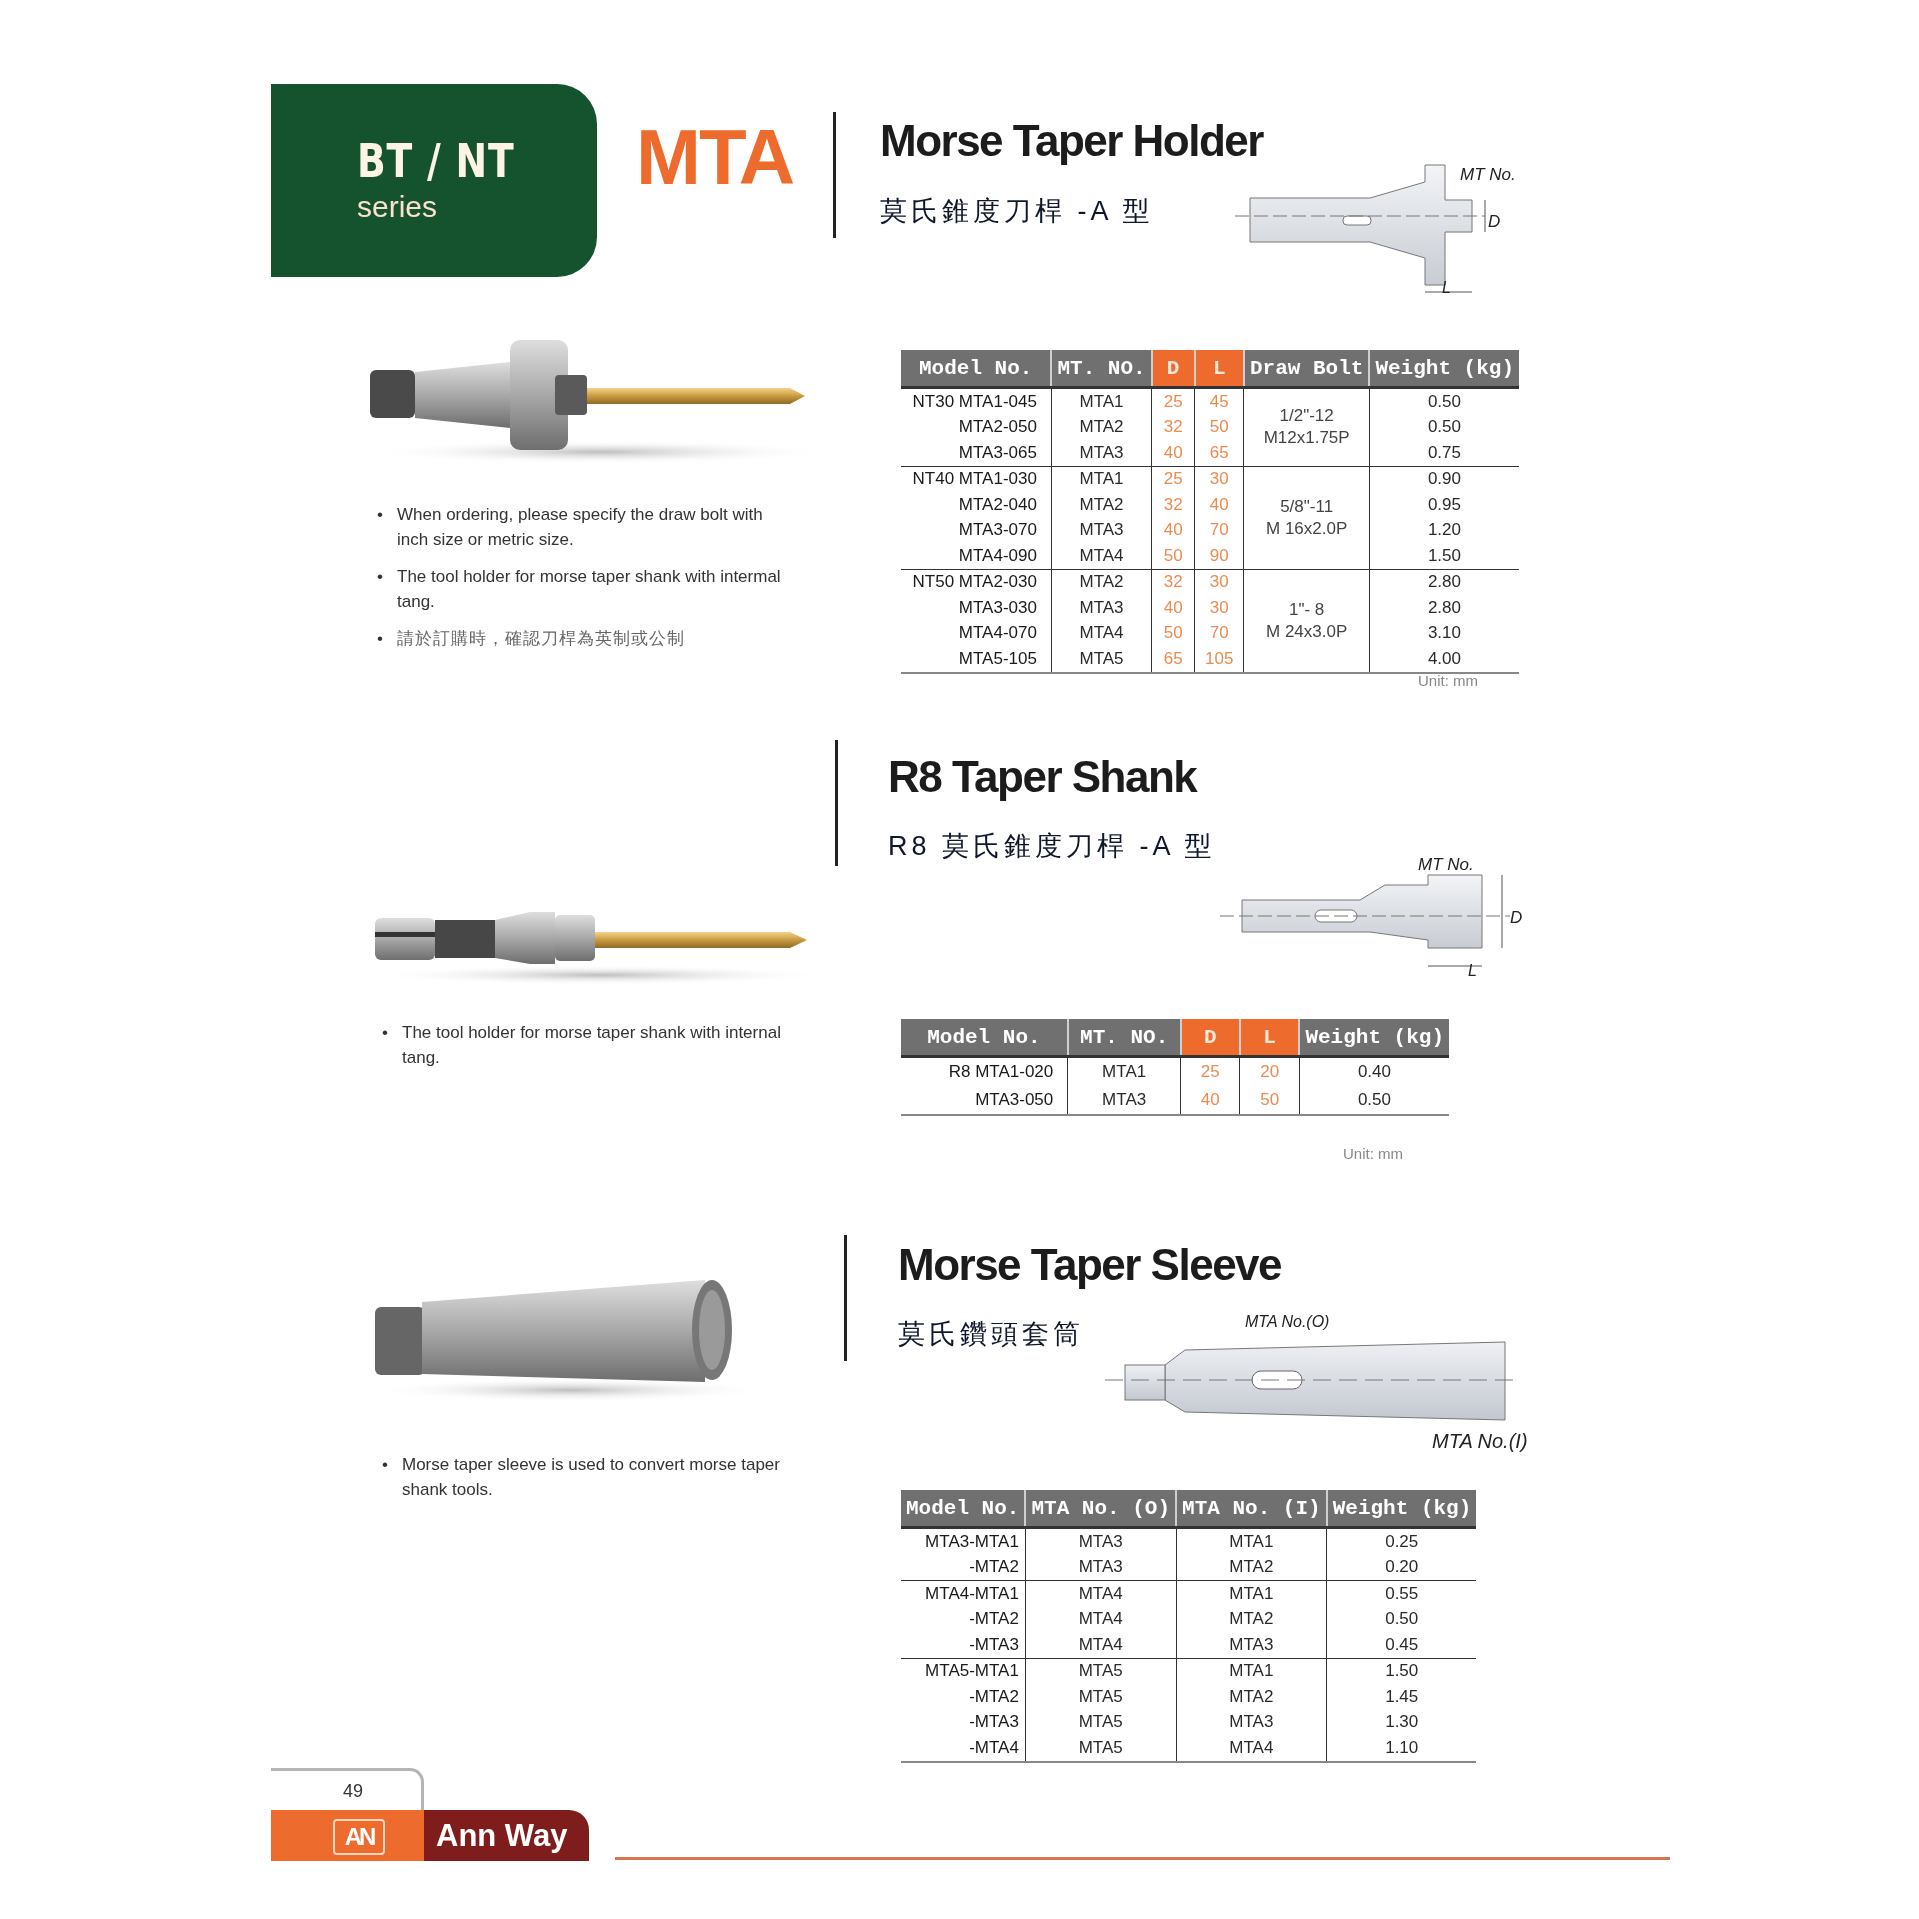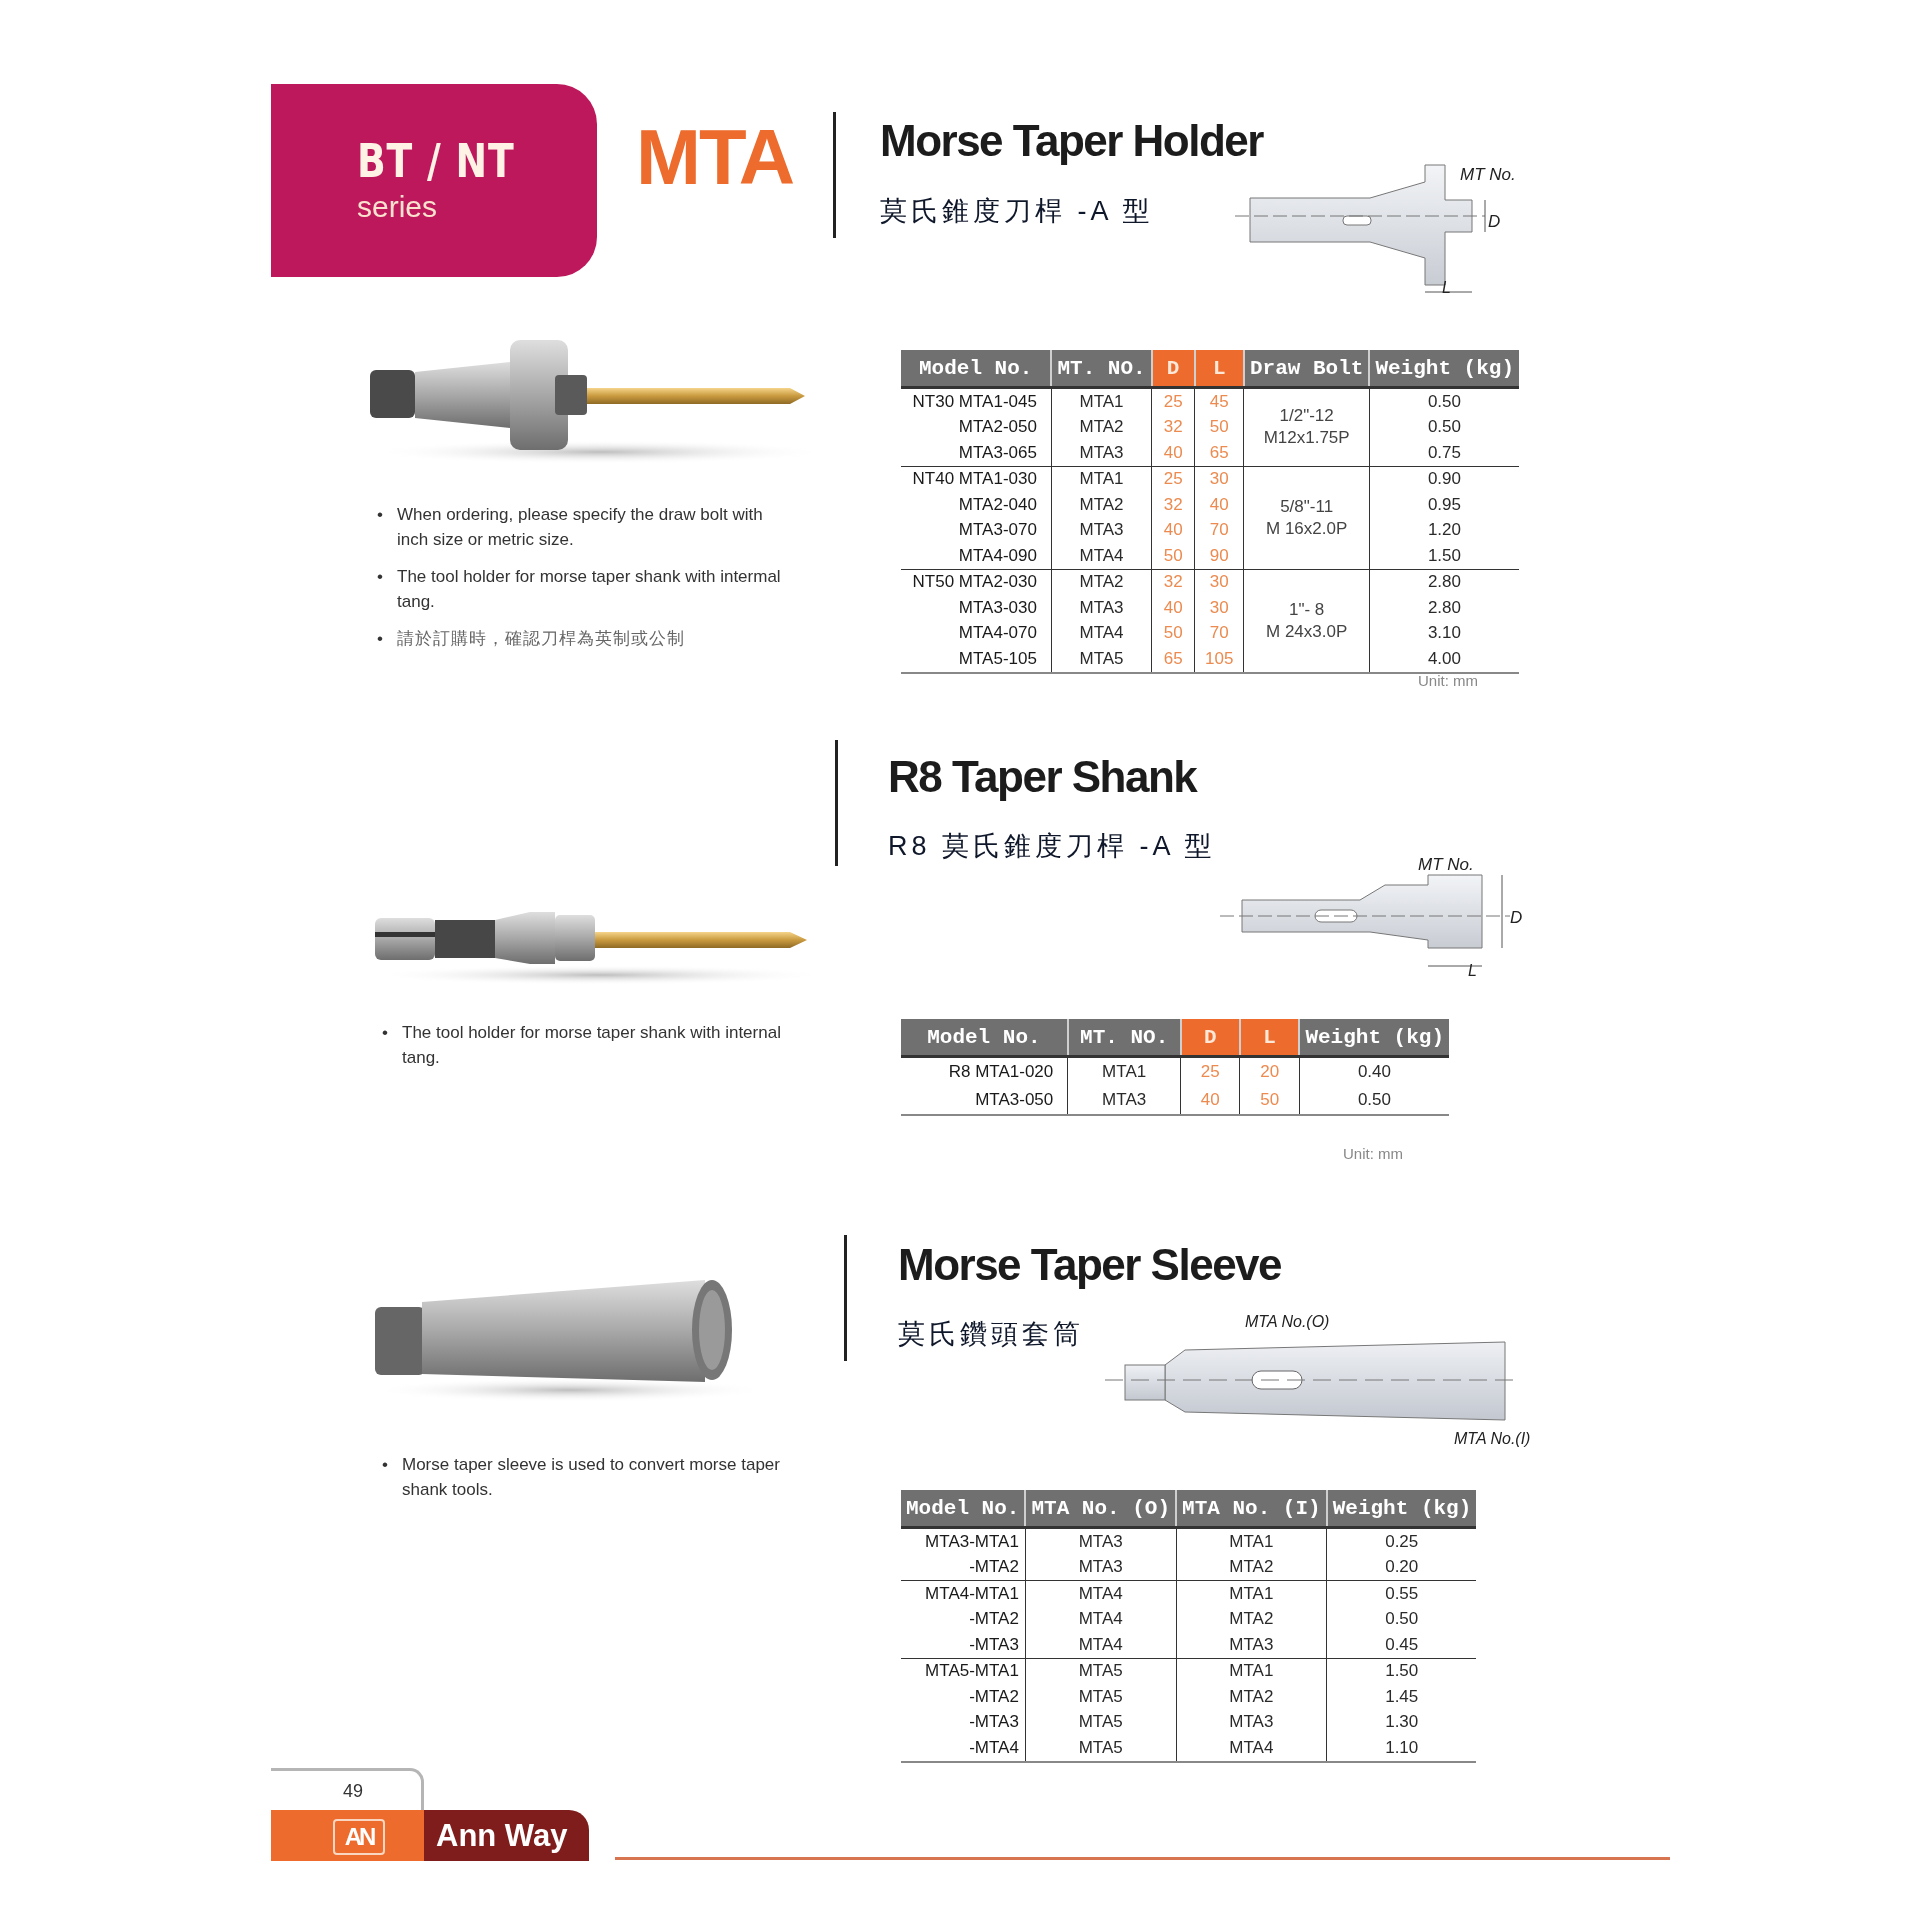--- a/index.html
+++ b/index.html
@@ -1,21 +1,21 @@
 <!DOCTYPE html>
 <html><head>
 <meta charset="utf-8">
 <style>
   html, body { margin: 0; padding: 0; background: #ffffff; }
   body { width: 1919px; height: 1919px; position: relative; overflow: hidden;
          font-family: "Liberation Sans", "DejaVu Sans", sans-serif; color: #222; }
   .abs { position: absolute; }
 
   
-  .series-tab { left: 271px; top: 84px; width: 326px; height: 193px; background: #be185d;
+  .series-tab { left: 271px; top: 84px; width: 326px; height: 193px; background: #14532d;
                 border-radius: 0 40px 40px 0; }
   .series-tab .t1 { position: absolute; left: 86px; top: 50px; font-size: 46px; font-weight: bold;
                     color: #fff3e6; letter-spacing: 1px; font-family: "DejaVu Sans", sans-serif;
                     transform: scaleX(0.82); transform-origin: left; }
   .series-tab .t2 { position: absolute; left: 86px; top: 106px; font-size: 30px; color: #fbe2cf; }
   .mta-big { left: 636px; top: 112px; font-size: 78px; font-weight: bold; color: #ec6b2d;
              letter-spacing: -2px; font-family: "Liberation Sans", sans-serif; }
   .vbar { width: 3px; background: #222; }
 
   .sec-title { font-size: 44px; font-weight: bold; color: #1c1c1c; letter-spacing: -1.5px; }
@@ -295,21 +295,21 @@
         <stop offset="1" stop-color="#c3c8d0"></stop>
       </linearGradient>
     </defs>
   <path d="M105,38 L125,30 L445,22 L445,100 L125,92 L105,84 L105,82 L105,38 Z M105,38 L108,42" fill="none"></path>
   <path d="M105,45 L125,30 L445,22 L445,100 L125,92 L105,80 Z" fill="url(#g3)" stroke="#777"></path>
   <rect x="65" y="45" width="40" height="35" fill="url(#g3)" stroke="#777"></rect>
   <rect x="192" y="51" width="50" height="18" rx="9" fill="#fff" stroke="#666"></rect>
   <line x1="45" y1="60" x2="460" y2="60" stroke="#777" stroke-dasharray="18,8"></line>
 </svg>
 <div class="abs" style="left:1245px;top:1313px;font-size:16px;font-style:italic;">MTA No.(O)</div>
-<div class="abs" style="left:1432px;top:1430px;font-size:16px;font-style:italic;margin-left:22px;">MTA No.(I)</div>
+<div class="abs" style="left:1432px;top:1430px;font-size:20px;font-style:italic;">MTA No.(I)</div>
 
 <svg class="abs" style="left:360px;top:1270px;" width="420" height="140">
   <ellipse cx="210" cy="120" rx="200" ry="12" fill="url(#shadow)"></ellipse>
   <rect x="15" y="37" width="50" height="68" rx="6" fill="#666"></rect>
   <path d="M62,32 L345,10 L345,112 L62,104 Z" fill="url(#steel)"></path>
   <ellipse cx="352" cy="60" rx="20" ry="50" fill="#777"></ellipse>
   <ellipse cx="352" cy="60" rx="13" ry="40" fill="#9a9a9a"></ellipse>
 </svg>
 
 <ul class="abs bullets" style="left:380px;top:1452px;width:420px;">

